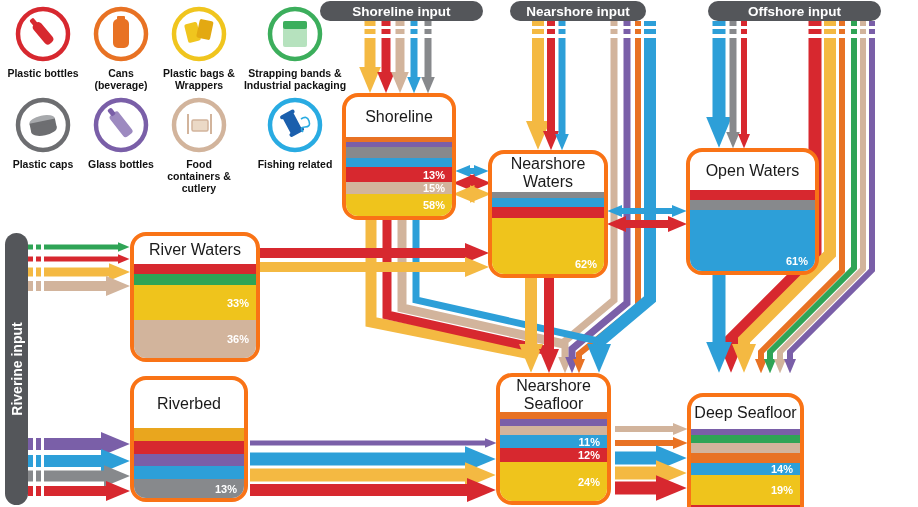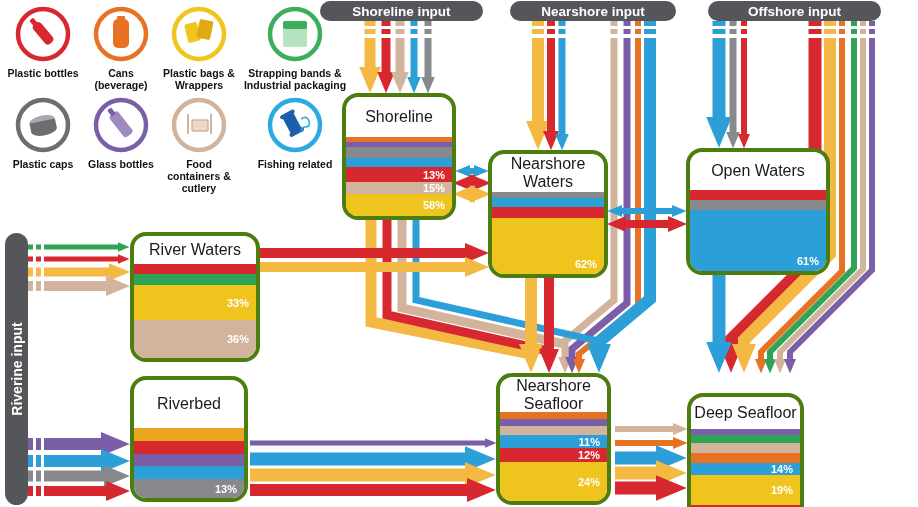--- a/index.html
+++ b/index.html
@@ -1,40 +1,40 @@
 <!DOCTYPE html>
 <html><head>
 <meta charset="utf-8">
 <style>
   html,body{margin:0;padding:0;background:#fff;}
   .stage{position:relative;width:918px;height:507px;background:#fff;overflow:hidden;
          font-family:"Liberation Sans",sans-serif;}
   #flows{position:absolute;left:0;top:0;}
   
-  .box{position:absolute;border:4px solid #4d7c0f;border-radius:16px;background:#fff;
+  .box{position:absolute;border:4px solid #f97316;border-radius:16px;background:#fff;
        overflow:hidden;display:flex;flex-direction:column;box-sizing:border-box;z-index:3;}
   .box-title{display:flex;align-items:center;justify-content:center;text-align:center;
        font-size:16px;line-height:1.12;color:#1a1a1a;flex:0 0 auto;}
   .band{position:relative;flex:0 0 auto;}
   .band.fill{flex:1 1 auto;}
   .band span{position:absolute;right:7px;top:50%;transform:translateY(-50%);
        color:#fff;font-weight:bold;font-size:11px;}
   .band.lb span{top:auto;transform:none;bottom:4px;}
   #box-shoreline{left:342px;top:93px;width:114px;height:127px;}
   #box-nearshore-waters{left:488px;top:150px;width:120px;height:128px;}
-  #box-open-waters{left:686px;top:148px;width:144px;height:127px;}
+  #box-open-waters{left:686px;top:148px;width:133px;height:127px;}
   #box-river-waters{left:130px;top:232px;width:130px;height:130px;}
   #box-riverbed{left:130px;top:376px;width:118px;height:126px;}
   #box-nearshore-seafloor{left:496px;top:373px;width:115px;height:132px;}
   #box-deep-seafloor{left:687px;top:373px;width:117px;height:132px;margin-top:20px;}
   
   .pill{position:absolute;height:20px;background:#54565A;border-radius:11px;color:#fff;
         font-weight:bold;font-size:13.5px;display:flex;align-items:center;justify-content:center;z-index:4;}
   #hdr-shoreline{left:320px;top:1px;width:163px;}
-  #hdr-nearshore{left:510px;top:1px;width:166px;}
+  #hdr-nearshore{left:510px;top:1px;width:136px;}
   #hdr-offshore{left:708px;top:1px;width:173px;}
   
   #riverine-bar{position:absolute;left:5px;top:233px;width:23px;height:272px;background:#54565A;
         border-radius:12px;display:flex;align-items:center;justify-content:center;z-index:4;}
   #riverine-bar span{transform:rotate(-90deg);white-space:nowrap;color:#fff;font-weight:bold;font-size:14px;}
   
   #legend{position:absolute;left:4px;top:6px;display:grid;z-index:4;
         grid-template-columns:78px 74px 78px 110px;column-gap:2px;row-gap:6px;}
   .lg-item{display:flex;flex-direction:column;align-items:center;}
   .lg-item .lbl{margin-top:1px;font-size:10.5px;font-weight:bold;text-align:center;

